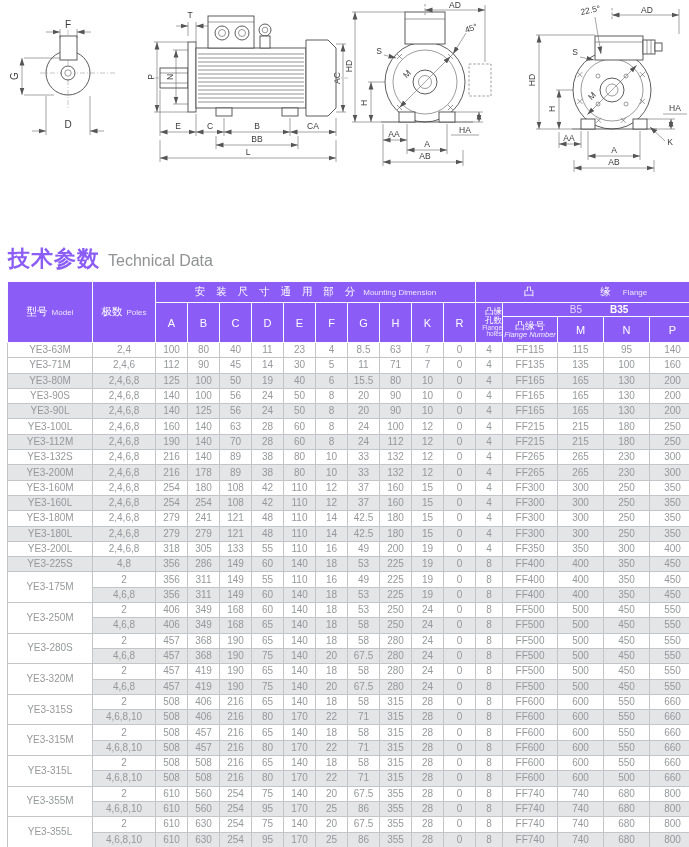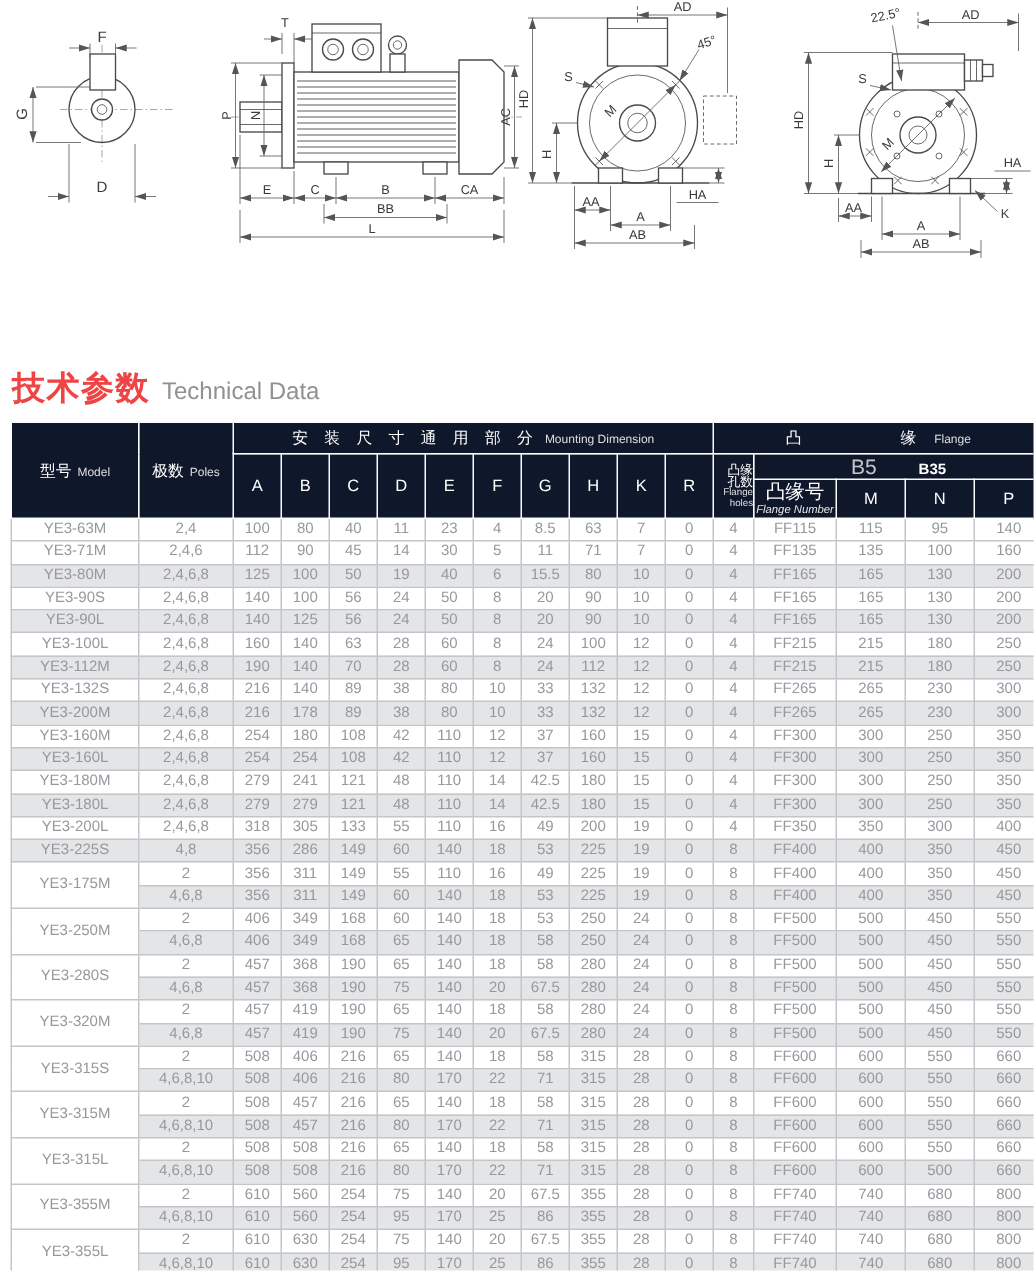--- a/index.html
+++ b/index.html
@@ -8,41 +8,41 @@
   .drawings svg{position:absolute;overflow:visible;}
   svg text{font-family:"Liberation Sans",sans-serif;fill:#3a3a3a;font-size:8.5px;}
   svg text.big{font-size:10px;}
   .ol{stroke:#4a4a4a;stroke-width:0.9;fill:none;}
   .olf{stroke:#4a4a4a;stroke-width:0.9;fill:#fff;}
   .thin{stroke:#4a4a4a;stroke-width:0.55;fill:none;}
   .dim{stroke:#5a5a5a;stroke-width:0.55;fill:none;}
   .cl{stroke:#8a8a8a;stroke-width:0.5;stroke-dasharray:5 2 1 2;fill:none;}
   .dashed{stroke:#5a5a5a;stroke-width:0.6;stroke-dasharray:2.5 1.8;fill:none;}
   .title{position:absolute;top:244px;left:8px;white-space:nowrap;}
-  .title .cn{font-size:22px;font-weight:bold;color:#ef4444;letter-spacing:1px;}
+  .title .cn{font-size:22px;font-weight:bold;color:#8b5cf6;letter-spacing:1px;}
   .title .en{font-size:16px;color:#8f9193;margin-left:8px;}
   table.tbl{position:absolute;top:281px;left:7px;width:681px;border-collapse:collapse;table-layout:fixed;
     border:1px solid #96989b;font-size:10px;color:#96989b;}
-  table.tbl th{background:#0f172a;color:#fff;border:1px solid #fbfbfb;font-weight:normal;padding:0;vertical-align:middle;}
+  table.tbl th{background:#8b5cf6;color:#fff;border:1px solid #fbfbfb;font-weight:normal;padding:0;vertical-align:middle;}
   table.tbl td{border:1px solid #c3c5c8;text-align:center;height:14.3px;padding:0;line-height:1;background:#fff;}
   table.tbl tr.shade td{background:#e4e5e7;}
   table.tbl td.multi{background:#fff;}
   th .cn{font-size:10.5px;}
   th .en{font-size:8px;color:rgba(255,255,255,0.85);margin-left:4px;}
   th.mount .cn{letter-spacing:4px;font-size:10.5px;}
   th.flg .gap{display:inline-block;width:66px;}
   th.flg .en{margin-left:12px;}
   th.letter{font-size:11px;}
   th.holes div{line-height:1.02;text-align:right;}
   th.holes .hcn{font-size:8.5px;}
   th.holes .hen{font-size:6.5px;color:rgba(255,255,255,0.85);}
-  th.b5b35 .b5{font-size:14px;color:rgba(255,255,255,0.75);margin-right:28px;}
+  th.b5b35 .b5{font-size:10px;color:rgba(255,255,255,0.75);margin-right:28px;}
   th.b5b35 .b35{font-size:10px;font-weight:bold;}
   th.fnum div{line-height:1.1;}
-  th.fnum .f1{font-size:13px;}
+  th.fnum .f1{font-size:10px;}
   th.fnum .f2{font-size:7.5px;color:rgba(255,255,255,0.9);font-style:italic;}
   th.mnp{font-size:11px;}
   tr.hr1 th{height:20px;}
   tr.hr2 th{height:13px;}
   tr.hr3 th{height:25px;}
 </style>
 </head>
 <body>
 
 <div class="drawings">

